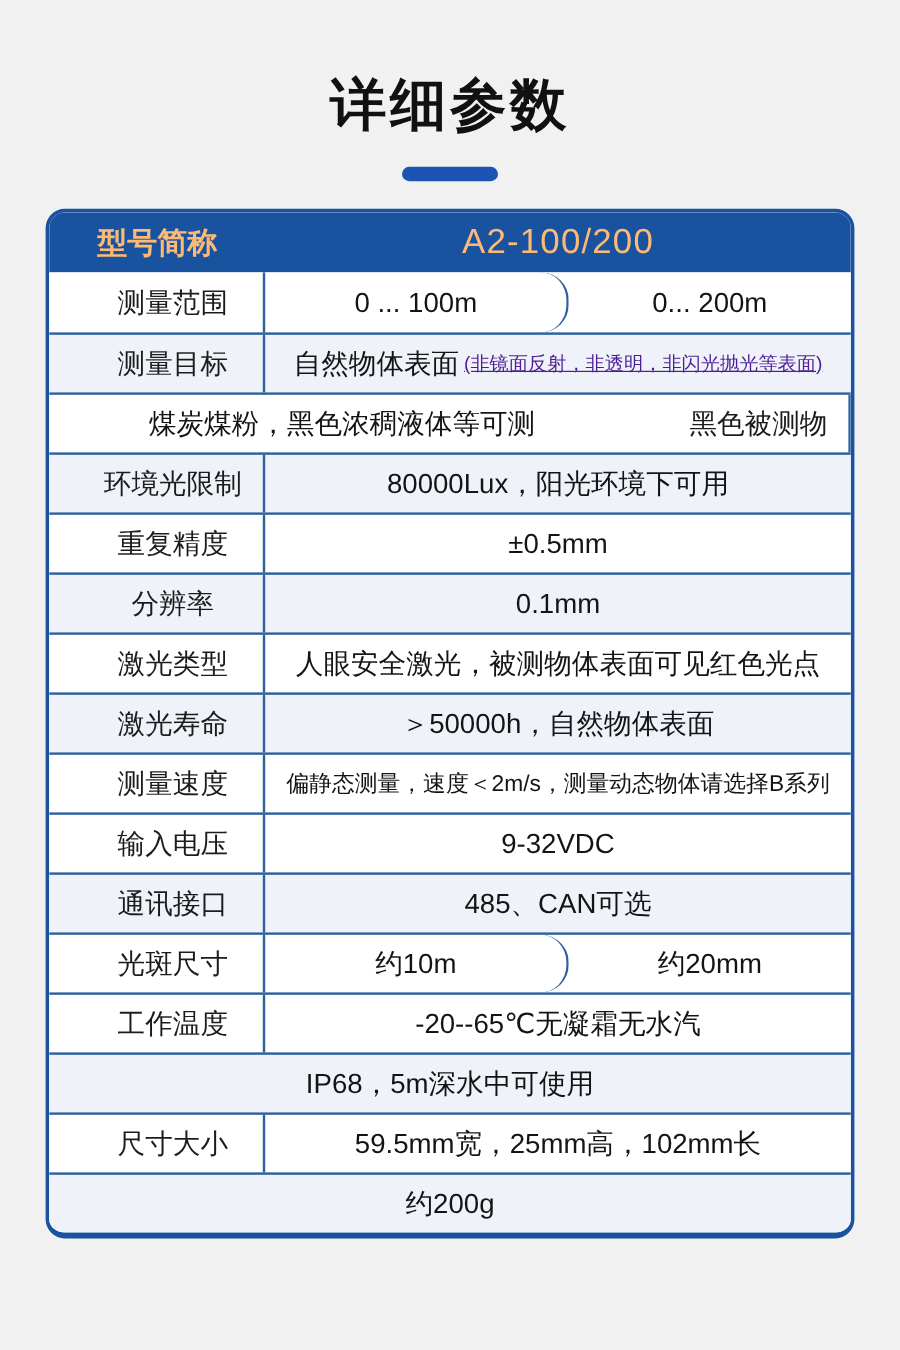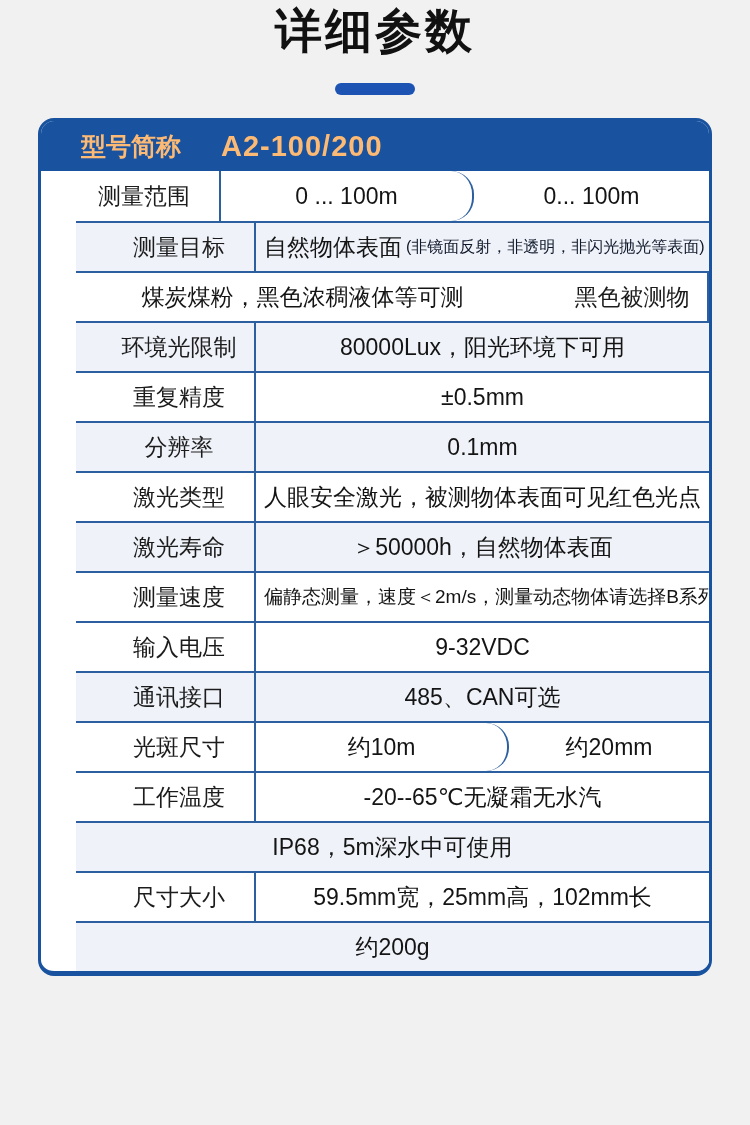--- a/index.html
+++ b/index.html
@@ -13,20 +13,21 @@
   *{margin:0;padding:0;box-sizing:border-box;}
   html,body{width:750px;}
   body{
     height:1125px;
     background:var(--pagebg);
     font-family:"Liberation Sans","DejaVu Sans",sans-serif;
     color:var(--ink);
     overflow:hidden;
   }
   .page-title{
+    margin-top:56px;
     text-align:center;
     font-size:47px;
     font-weight:800;
     letter-spacing:3px;
     color:#111;
   }
   .title-underline{
     width:80px;height:12px;border-radius:6px;
     background:var(--pill);
     margin:20px auto 0 auto;
@@ -48,31 +49,32 @@
     align-items:center;
   }
   .table-header .h-label{
     flex:0 0 180px;
     text-align:center;
     font-size:25px;
     font-weight:700;
   }
   .table-header .h-value{
     flex:1;
+    text-align:center;
     font-size:29px;
-    font-weight:700;
+    font-weight:400;
     letter-spacing:1px;
   }
   .row{
     display:flex;
     height:50px;
     align-items:stretch;
     background:#ffffff;
   }
-  .row + .row{border-top:2px solid var(--line);margin-left:35px;}
+  .row + .row{border-top:2px solid var(--line);}
   .row.shaded{background:var(--stripe);}
   .cell{
     display:flex;
     align-items:center;
     justify-content:center;
     white-space:nowrap;
     padding-left:28px;
   }
   .label-cell{
     flex:0 0 180px;
@@ -83,38 +85,38 @@
   .value-cell{
     flex:1;
     font-size:23px;
     color:#141414;
     padding:0 8px;
   }
   .value-cell.small{font-size:19px;}
   .value-cell.split{flex:0 0 253px;}
   .value-cell.split.mid{border-right:2px solid var(--line);border-radius:23px;}
   .value-cell.split:last-child{flex:1;}
-  .note{font-size:16px;color:#0f172a;margin-left:4px;}
+  .note{font-size:16px;color:#4c1d95;margin-left:4px;text-decoration:underline;}
 </style>
 </head>
 <body>
 
 <h1 class="page-title">详细参数</h1>
 <div class="title-underline"></div>
 
 <div class="spec-table">
   <div class="table-header">
     <div class="h-label">型号简称</div>
     <div class="h-value">A2-100/200</div>
   </div>
   <div>
       <div class="row">
         <div class="cell label-cell">测量范围</div>
         <div class="cell value-cell split mid">0 ... 100m</div>
-        <div class="cell value-cell split">0... 100m</div>
+        <div class="cell value-cell split">0... 200m</div>
       </div>
       <div class="row shaded">
         <div class="cell label-cell">测量目标</div>
         <div class="cell value-cell">自然物体表面<span class="note">(非镜面反射，非透明，非闪光抛光等表面)</span></div>
       </div>
       <div class="row">
         <div class="cell value-cell">煤炭煤粉，黑色浓稠液体等可测</div>
         <div class="cell label-cell">黑色被测物</div>
       </div>
       <div class="row shaded">

